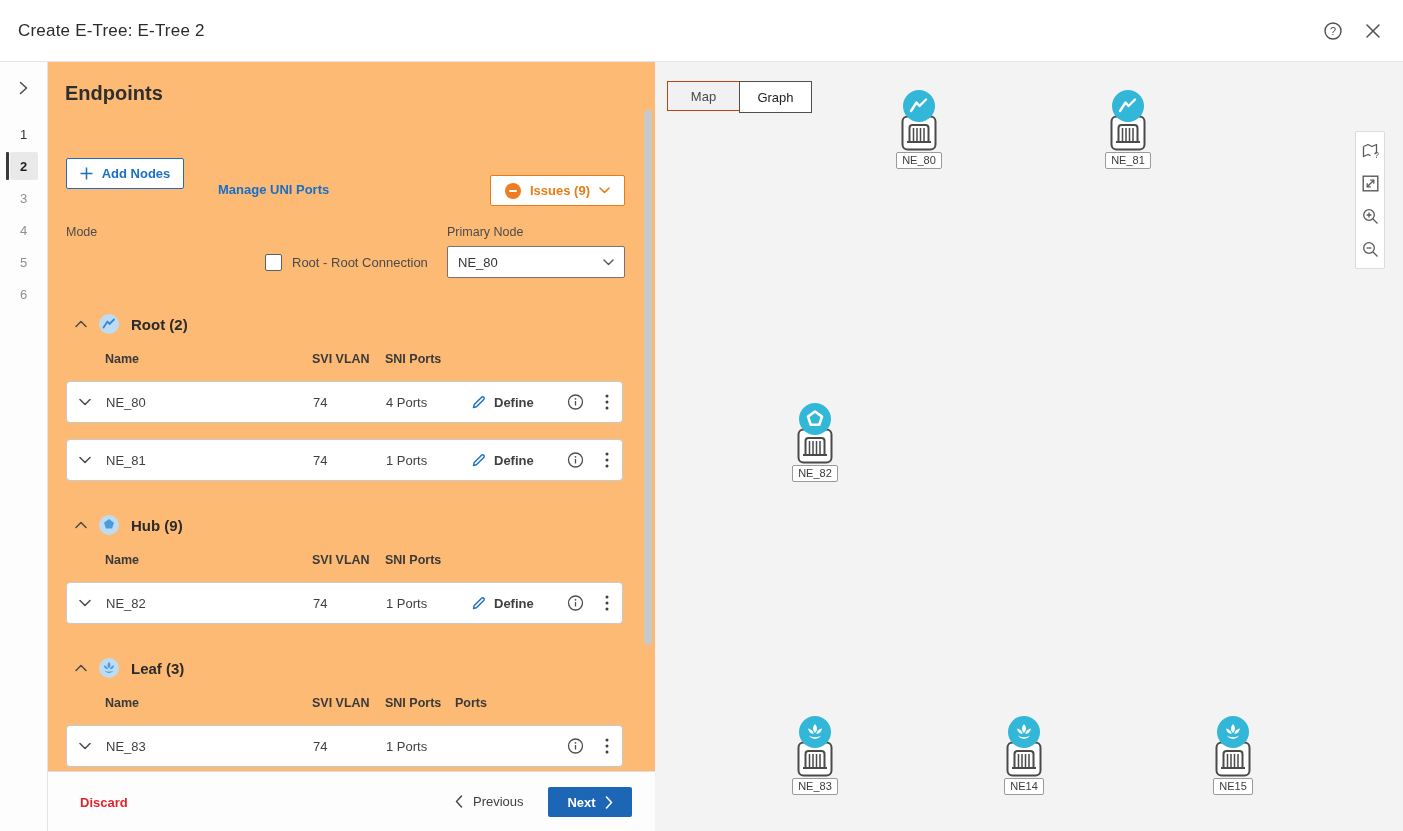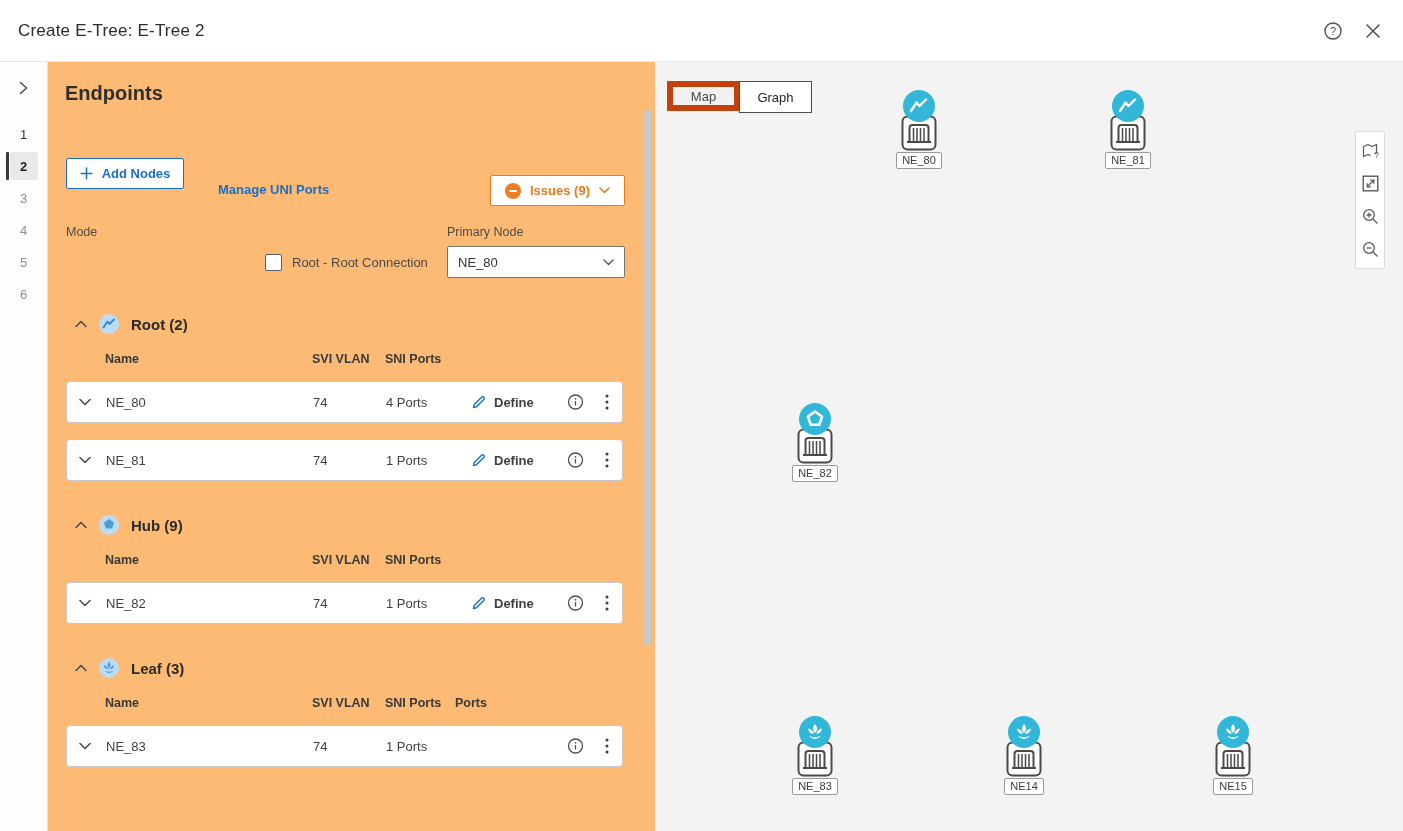--- a/index.html
+++ b/index.html
@@ -23,21 +23,21 @@
   .step.active::before{content:"";position:absolute;left:-4px;top:0;bottom:0;width:3px;background:#3a3a3a;border-radius:1px}
 
   
   .panel{width:607px;flex:0 0 607px;position:relative;background:#fdba74}
   .abs{position:absolute}
   .ep-title{left:17px;top:20px;font-size:20px;font-weight:700;color:#2e2e2e}
 
   .seg{display:flex}
   .seg-btn{height:30px;display:flex;align-items:center;justify-content:center;font-size:13px;cursor:pointer}
   .seg-btn.sel{background:#fff;border:1.5px solid #4f4f4f;font-weight:400;color:#222;z-index:1}
-  .seg-btn.unsel{background:#f1f1f1;border:6px solid #c2410c;color:#4a4a4a}
+  .seg-btn.unsel{background:#f1f1f1;border:1px solid #c2410c;color:#4a4a4a}
 
   .btn-outline-blue{display:flex;align-items:center;justify-content:center;gap:9px;border:1px solid #1a6fc4;color:#1a6fc4;background:#fff;font-size:13px;font-weight:700;border-radius:2px;cursor:pointer}
   .link-blue{color:#1a6fc4;font-size:13px;font-weight:700;cursor:pointer}
   .btn-issues{display:flex;align-items:center;justify-content:center;gap:9px;border:1px solid #e87d17;color:#e87d17;background:#fff;font-size:13px;font-weight:700;border-radius:2px;cursor:pointer}
   .issue-dot{width:16px;height:16px;border-radius:50%;background:#ee7c22;position:relative}
   .issue-dot::after{content:"";position:absolute;left:4px;top:7px;width:8px;height:2.4px;background:#fff;border-radius:1px}
 
   .field-label{font-size:12.5px;color:#4c4c4c}
   .select{border:1px solid #747474;border-radius:2px;background:#fff;display:flex;align-items:center;justify-content:space-between;padding:0 10px;font-size:13px;color:#333;cursor:pointer}
   .cb-row{display:flex;align-items:center;gap:10px;font-size:13px;color:#4a4a4a}
@@ -302,20 +302,35 @@
         </span>
       <span class="cell r-dots">
           <svg width="4" height="16" viewBox="0 0 4 16">
             <circle cx="2" cy="2" r="1.5" fill="#3f3f3f"></circle>
             <circle cx="2" cy="8" r="1.5" fill="#3f3f3f"></circle>
             <circle cx="2" cy="14" r="1.5" fill="#3f3f3f"></circle>
           </svg>
         </span>
     </div>
 
+    <div class="abs footerbar">
+      <span class="discard">Discard</span>
+      <span class="prev">
+        <svg width="8" height="13" viewBox="0 0 8 13">
+            <polyline points="6.5,1 1.5,6.5 6.5,12" fill="none" stroke="#4a4a4a" stroke-width="1.5" stroke-linecap="round" stroke-linejoin="round"></polyline>
+          </svg>
+        <span>Previous</span>
+      </span>
+      <span class="next">
+        <span>Next</span>
+        <svg width="8" height="13" viewBox="0 0 8 13">
+            <polyline points="1.5,1 6.5,6.5 1.5,12" fill="none" stroke="#fff" stroke-width="1.6" stroke-linecap="round" stroke-linejoin="round"></polyline>
+          </svg>
+      </span>
+    </div>
 
     <div class="abs scroll-thumb"></div>
   </div>
 
   <div class="canvas">
 
     <div class="seg" style="position:absolute;left:12px;top:19px">
       <div class="seg-btn unsel" style="width:73px">Map</div>
       <div class="seg-btn sel" style="width:73px;margin-left:-1px;height:32px">Graph</div>
     </div>

